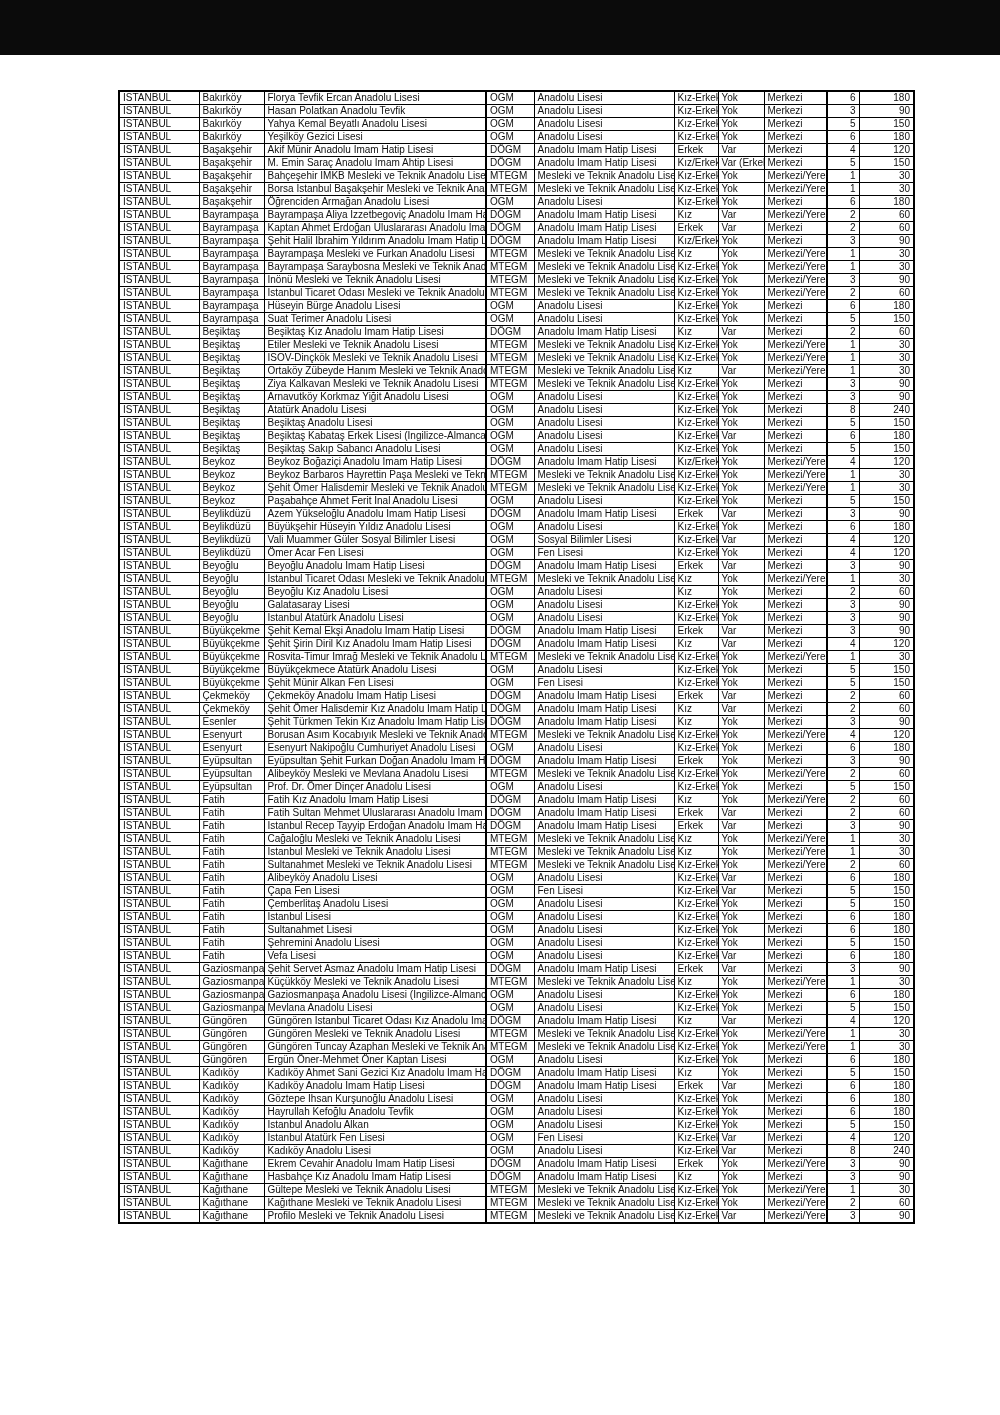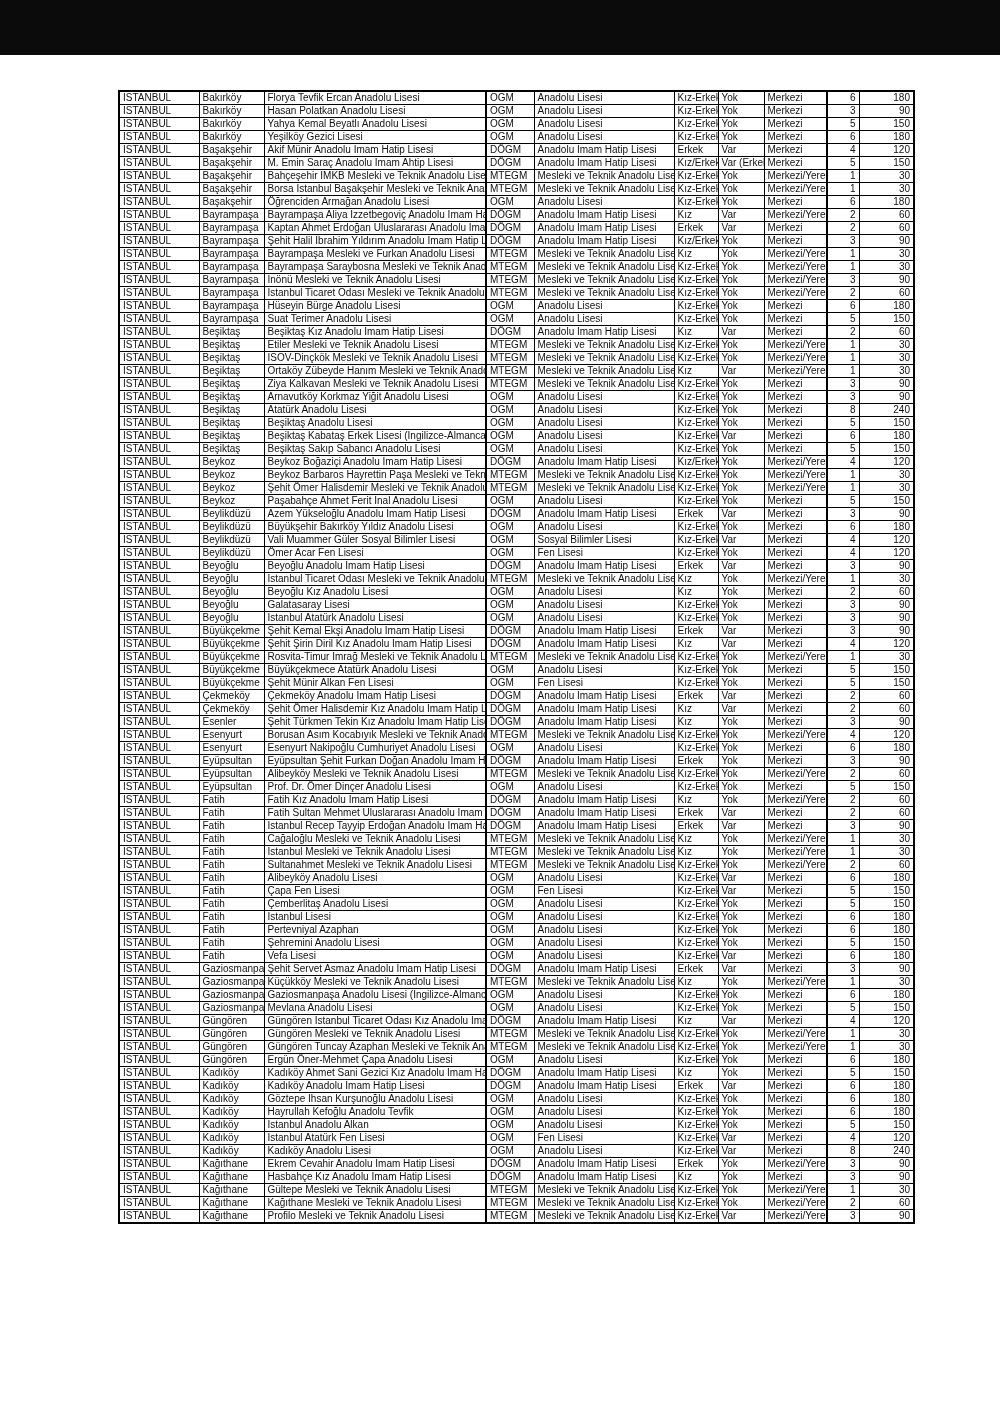--- a/index.html
+++ b/index.html
@@ -49,21 +49,21 @@
           <td>Anadolu Lisesi</td>
           <td>Kız-Erkek</td>
           <td>Yok</td>
           <td>Merkezi</td>
           <td class="thick-left num">6</td>
           <td class="num">180</td>
         </tr>
         <tr>
           <td>İSTANBUL</td>
           <td>Bakırköy</td>
-          <td>Hasan Polatkan Anadolu Lisesi</td>
+          <td>Hasan Polatkan Anadolu Tevfik</td>
           <td class="thick-left">OGM</td>
           <td>Anadolu Lisesi</td>
           <td>Kız-Erkek</td>
           <td>Yok</td>
           <td>Merkezi</td>
           <td class="thick-left num">3</td>
           <td class="num">90</td>
         </tr>
         <tr>
           <td>İSTANBUL</td>
@@ -433,21 +433,21 @@
           <td>Anadolu İmam Hatip Lisesi</td>
           <td>Erkek</td>
           <td>Var</td>
           <td>Merkezi</td>
           <td class="thick-left num">3</td>
           <td class="num">90</td>
         </tr>
         <tr>
           <td>İSTANBUL</td>
           <td>Beylikdüzü</td>
-          <td>Büyükşehir Bakırköy Yıldız Anadolu Lisesi</td>
+          <td>Büyükşehir Hüseyin Yıldız Anadolu Lisesi</td>
           <td class="thick-left">OGM</td>
           <td>Anadolu Lisesi</td>
           <td>Kız-Erkek</td>
           <td>Yok</td>
           <td>Merkezi</td>
           <td class="thick-left num">6</td>
           <td class="num">180</td>
         </tr>
         <tr>
           <td>İSTANBUL</td>
@@ -661,21 +661,21 @@
           <td>Anadolu İmam Hatip Lisesi</td>
           <td>Erkek</td>
           <td>Yok</td>
           <td>Merkezi</td>
           <td class="thick-left num">3</td>
           <td class="num">90</td>
         </tr>
         <tr>
           <td>İSTANBUL</td>
           <td>Eyüpsultan</td>
-          <td>Alibeyköy Mesleki ve Teknik Anadolu Lisesi</td>
+          <td>Alibeyköy Mesleki ve Mevlana Anadolu Lisesi</td>
           <td class="thick-left">MTEGM</td>
           <td>Mesleki ve Teknik Anadolu Lisesi</td>
           <td>Kız-Erkek</td>
           <td>Yok</td>
           <td>Merkezi/Yerel</td>
           <td class="thick-left num">2</td>
           <td class="num">60</td>
         </tr>
         <tr>
           <td>İSTANBUL</td>
@@ -805,21 +805,21 @@
           <td>Anadolu Lisesi</td>
           <td>Kız-Erkek</td>
           <td>Yok</td>
           <td>Merkezi</td>
           <td class="thick-left num">6</td>
           <td class="num">180</td>
         </tr>
         <tr>
           <td>İSTANBUL</td>
           <td>Fatih</td>
-          <td>Pertevniyal Azaphan</td>
+          <td>Sultanahmet Lisesi</td>
           <td class="thick-left">OGM</td>
           <td>Anadolu Lisesi</td>
           <td>Kız-Erkek</td>
           <td>Yok</td>
           <td>Merkezi</td>
           <td class="thick-left num">6</td>
           <td class="num">180</td>
         </tr>
         <tr>
           <td>İSTANBUL</td>
@@ -925,21 +925,21 @@
           <td>Mesleki ve Teknik Anadolu Lisesi</td>
           <td>Kız-Erkek</td>
           <td>Yok</td>
           <td>Merkezi/Yerel</td>
           <td class="thick-left num">1</td>
           <td class="num">30</td>
         </tr>
         <tr>
           <td>İSTANBUL</td>
           <td>Güngören</td>
-          <td>Ergün Öner-Mehmet Çapa Anadolu Lisesi</td>
+          <td>Ergün Öner-Mehmet Öner Kaptan Lisesi</td>
           <td class="thick-left">OGM</td>
           <td>Anadolu Lisesi</td>
           <td>Kız-Erkek</td>
           <td>Yok</td>
           <td>Merkezi</td>
           <td class="thick-left num">6</td>
           <td class="num">180</td>
         </tr>
         <tr>
           <td>İSTANBUL</td>

